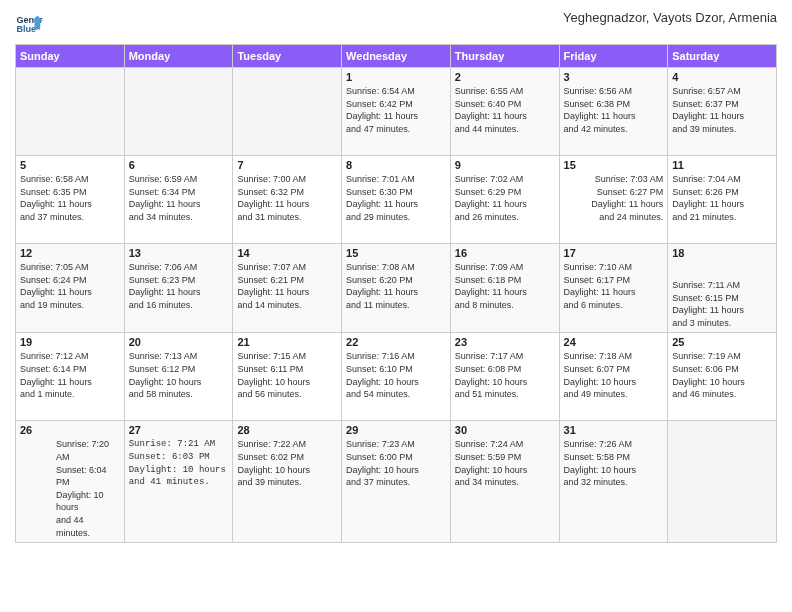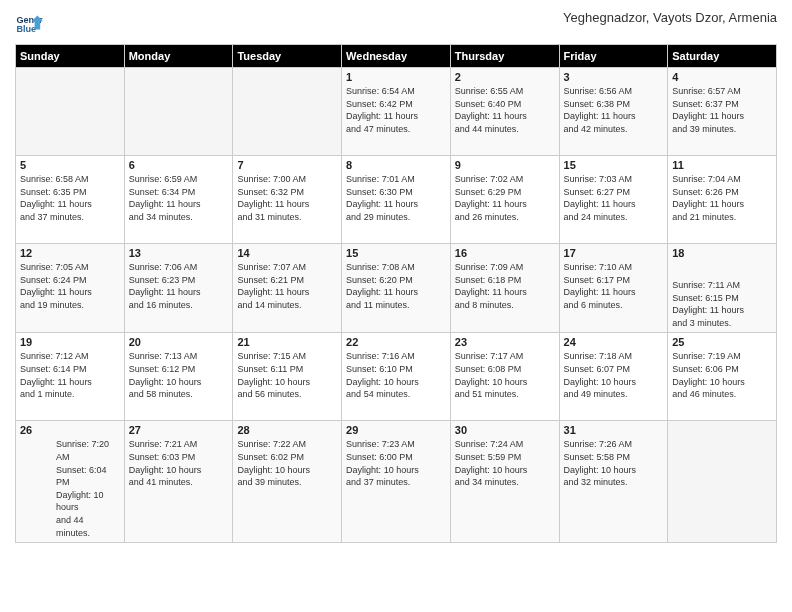--- a/index.html
+++ b/index.html
@@ -42,21 +42,21 @@
     .subtitle {
       font-size: 13px;
       color: #333;
     }
     .calendar {
       width: 100%;
       border-collapse: collapse;
       table-layout: fixed;
     }
     .calendar thead th {
-      background-color: #000000;
+      background-color: #8b5cf6;
       color: #fff;
       font-size: 11px;
       font-weight: bold;
       padding: 5px 4px;
       text-align: left;
       border: 1px solid #ccc;
     }
     .calendar tbody td {
       border: 1px solid #ccc;
       vertical-align: top;
@@ -180,21 +180,21 @@
           </td>
           <td>
             <span class="day-num">9</span>
             <div class="day-info" style="white-space: pre-line;">Sunrise: 7:02 AM
 Sunset: 6:29 PM
 Daylight: 11 hours
 and 26 minutes.</div>
           </td>
           <td>
             <span class="day-num">15</span>
-            <div class="day-info" style="white-space: pre-line;">Sunrise: 7:03 AM
+            <div class="day-info" style="white-space: pre-line; text-align: right;">Sunrise: 7:03 AM
 Sunset: 6:27 PM
 Daylight: 11 hours
 and 24 minutes.</div>
           </td>
           <td>
             <span class="day-num">11</span>
             <div class="day-info" style="white-space: pre-line;">Sunrise: 7:04 AM
 Sunset: 6:26 PM
 Daylight: 11 hours
 and 21 minutes.</div>
@@ -305,21 +305,21 @@
         <tr>
           <td>
             <span class="day-num">26</span>
             <div class="day-info" style="white-space: pre-line; margin-left: 36px;">Sunrise: 7:20 AM
 Sunset: 6:04 PM
 Daylight: 10 hours
 and 44 minutes.</div>
           </td>
           <td>
             <span class="day-num">27</span>
-            <div class="day-info" style="white-space: pre-line;">Sunrise: 7:21 AM
+            <div class="day-info" style="white-space: pre-line; font-family: Liberation Mono, monospace;">Sunrise: 7:21 AM
 Sunset: 6:03 PM
 Daylight: 10 hours
 and 41 minutes.</div>
           </td>
           <td>
             <span class="day-num">28</span>
             <div class="day-info" style="white-space: pre-line;">Sunrise: 7:22 AM
 Sunset: 6:02 PM
 Daylight: 10 hours
 and 39 minutes.</div>

